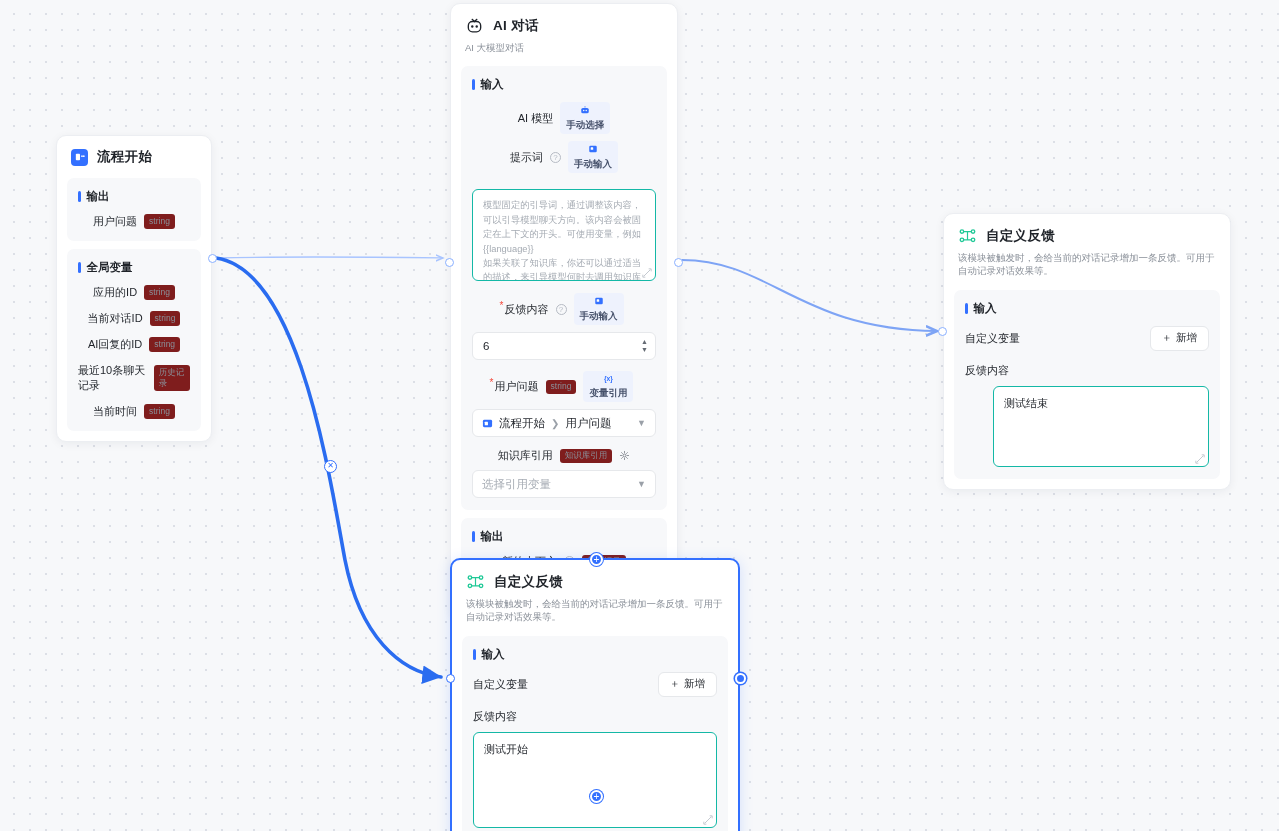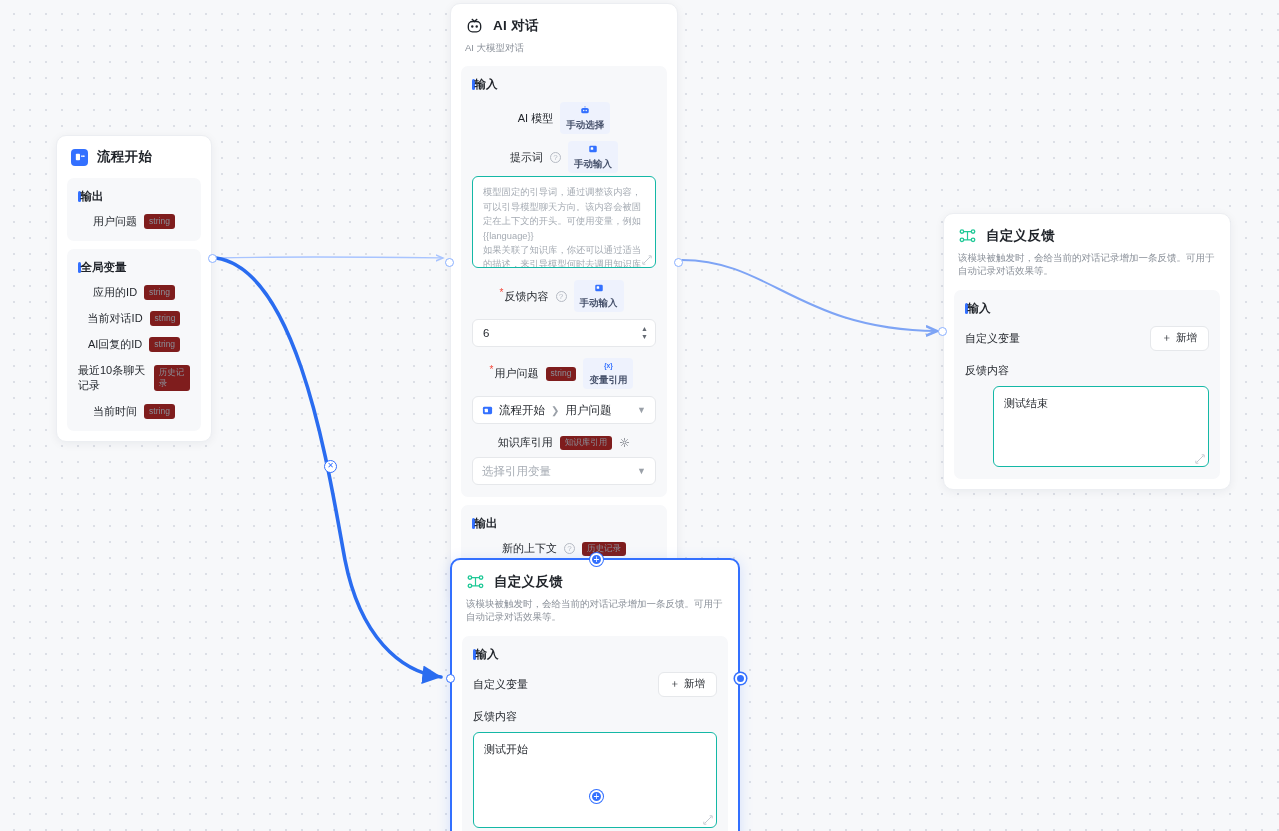--- a/index.html
+++ b/index.html
@@ -41,21 +41,21 @@
 
   
   .panel {
     margin: 6px 10px 10px 10px;
     background: #f7f8fa;
     border-radius: 7px;
     padding: 11px 11px 12px 11px;
   }
   .panel.tight { margin-bottom: 8px; }
   .sec-title {
-    display: flex; align-items: center; 
+    display: flex; align-items: center; gap: 6px;
     font-size: 11.5px; font-weight: bold; color: #1f2329;
     margin-bottom: 10px;
   }
   .sec-bar { width: 2.5px; height: 11px; background: #3370ff; border-radius: 2px; display:inline-block;}
 
   .field-row { display: flex; align-items: center; gap: 7px; margin-bottom: 11px; justify-content: center; }
   .field-row:last-child { margin-bottom: 0; }
   .field-label { font-size: 11px; color: #1f2329; }
   .field-label.req { position: relative; }
   .field-label.req::before {
@@ -255,21 +255,21 @@
           <svg width="10" height="10" viewBox="0 0 24 24">
             <rect x="3" y="7" width="18" height="13" rx="4" fill="#3370ff"></rect>
             <circle cx="9" cy="13" r="1.7" fill="#fff"></circle>
               <circle cx="15" cy="13" r="1.7" fill="#fff"></circle>
             <rect x="11" y="2.5" width="2" height="4" rx="1" fill="#3370ff"></rect>
           </svg>
           <span>手动选择</span>
         </span>
       </div>
 
-      <div class="field-row" style="margin-bottom:3px;">
+      <div class="field-row" style="margin-bottom:16px;">
         <span class="field-label">提示词</span>
         <span class="help-icon">?</span>
         <span class="pill">
           <svg width="10" height="10" viewBox="0 0 24 24">
             <rect x="3" y="4" width="18" height="16" rx="3" fill="#3370ff"></rect>
             <rect x="6.5" y="8" width="6" height="6" rx="1" fill="#fff"></rect>
           </svg>
           <span>手动输入</span>
         </span>
       </div>

